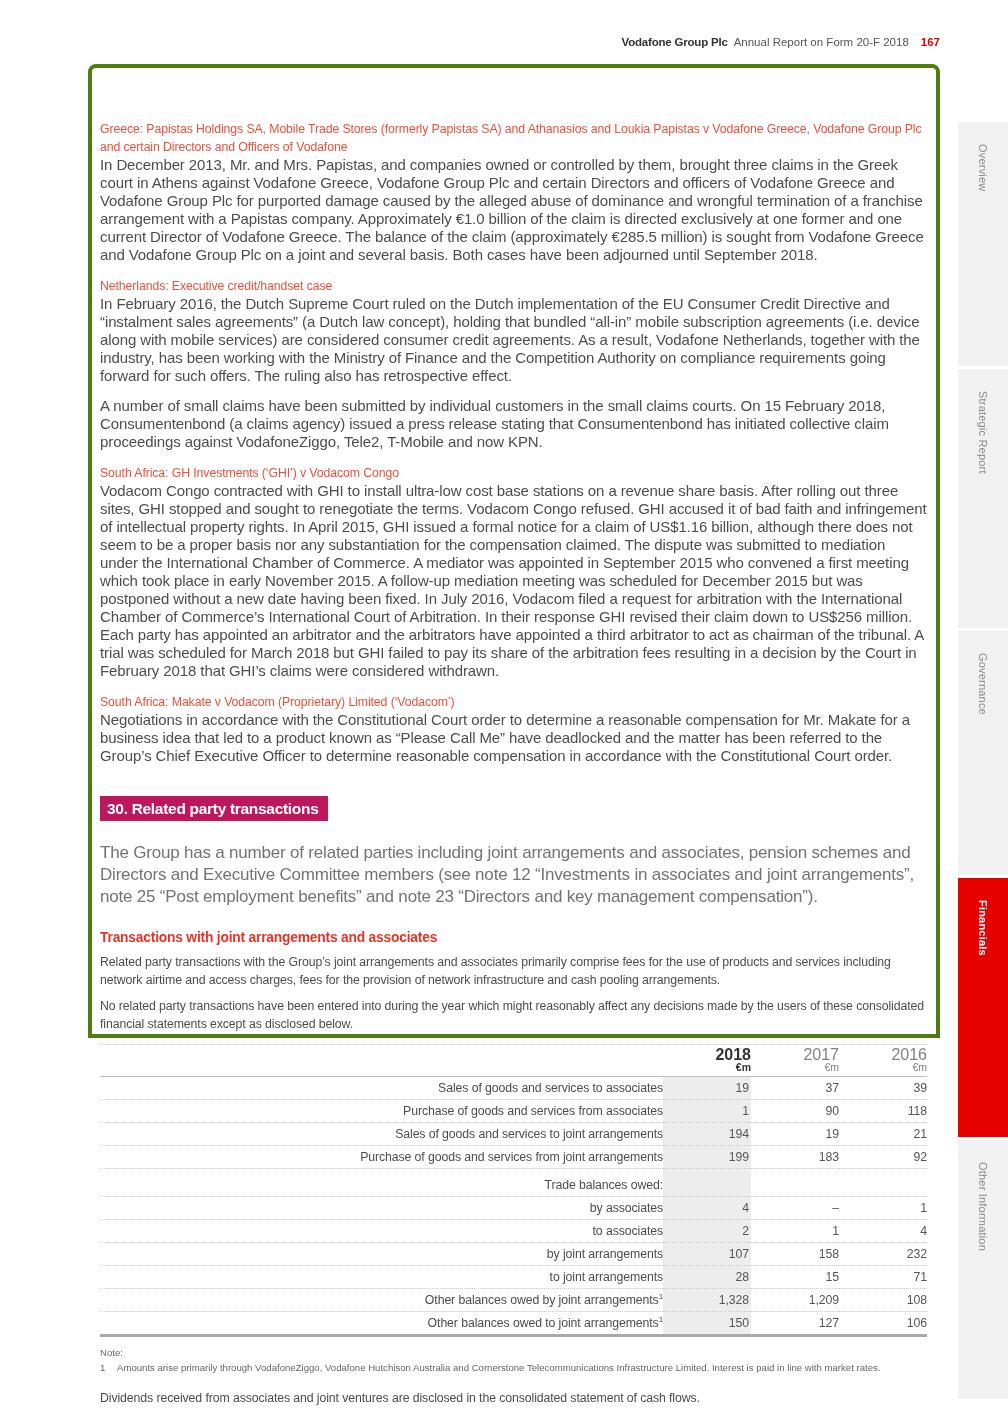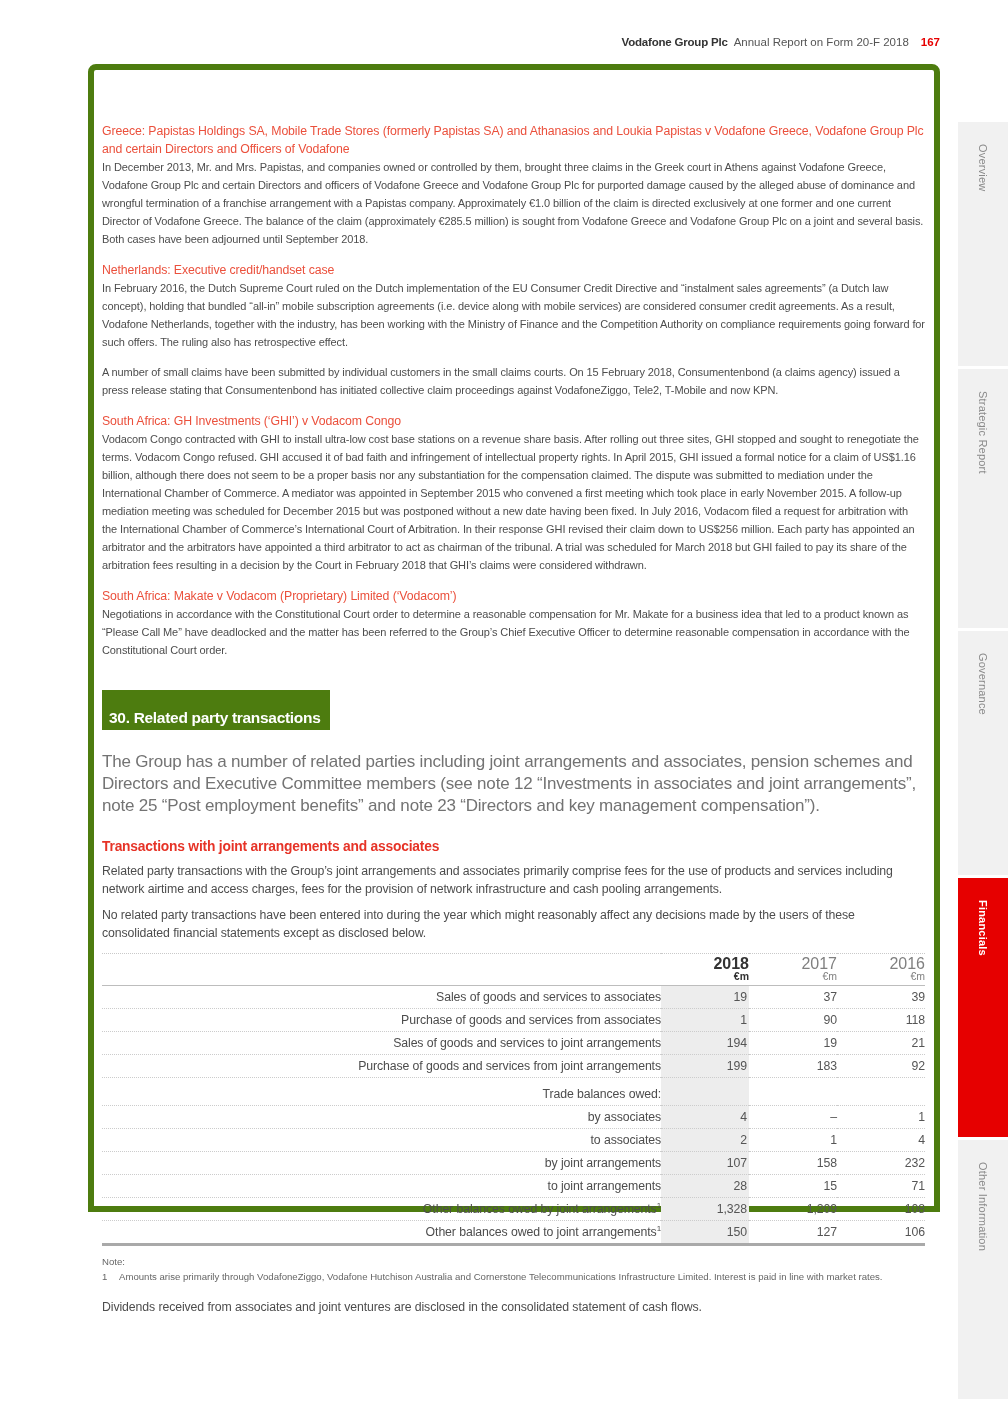--- a/index.html
+++ b/index.html
@@ -4,32 +4,32 @@
 <style>
   * { margin:0; padding:0; box-sizing:border-box; }
   html,body { width:1008px; height:1425px; background:#ffffff; font-family:"Liberation Sans", sans-serif; position:relative; overflow:hidden; }
 
   
   .run-header { position:absolute; top:36px; left:88px; width:852px; display:flex; justify-content:flex-end; align-items:baseline; font-size:11.5px; color:#555; }
   .run-header .brand { font-weight:bold; color:#333; margin-right:6px; letter-spacing:-0.2px; }
   .run-header .pageno { color:#e60000; font-weight:bold; margin-left:12px; }
 
   
-  .sheet { position:absolute; top:64px; left:88px; width:852px; height:1148px; border:6px solid #4d7c0f; border-radius:8px 8px 0 0; background:#fff; }
+  .sheet { position:absolute; top:64px; left:88px; width:852px; height:974px; border:4px solid #4d7c0f; border-radius:8px 8px 0 0; background:#fff; }
   .content { padding:52px 9px 0 8px; }
 
   
   .case { margin-bottom:13px; }
   .case-heading { color:#eb503c; font-size:12.3px; line-height:18px; letter-spacing:-0.1px; }
-  .case p { color:#4d4d4d; font-size:11px; line-height:18px; letter-spacing:-0.1px; margin-bottom:12px; }
+  .case p { color:#4d4d4d; font-size:15px; line-height:18px; letter-spacing:-0.1px; margin-bottom:12px; }
   .case p:last-child { margin-bottom:0; }
 
   
   .note-title-wrap { margin-top:31px; }
-  .note-title { display:inline-block; background:#4d7c0f; color:#ffffff; font-weight:bold; font-size:15.5px; line-height:25px; padding:15px 9px 0 7px; letter-spacing:-0.3px; }
+  .note-title { display:inline-block; background:#be185d; color:#ffffff; font-weight:bold; font-size:15.5px; line-height:25px; padding:0 9px 0 7px; letter-spacing:-0.3px; }
   .note-intro { margin-top:21px; color:#737373; font-size:17px; line-height:22px; letter-spacing:-0.2px; width:830px; }
   .sub-heading { margin-top:22px; color:#e63327; font-weight:bold; font-size:13.8px; letter-spacing:-0.2px; }
   .body-p { margin-top:8px; color:#4d4d4d; font-size:12.3px; line-height:18px; letter-spacing:-0.1px; }
 
   
   table.fin { margin-top:11px; width:100%; border-collapse:collapse; border-top:1px dotted #c9c9c9; }
   table.fin th, table.fin td { font-weight:normal; vertical-align:bottom; }
   table.fin thead th { padding:4px 0 3px 0; border-bottom:1px solid #bdbdbd; }
   .col-year { text-align:right; width:88px; }
   .col-label { text-align:right; }

